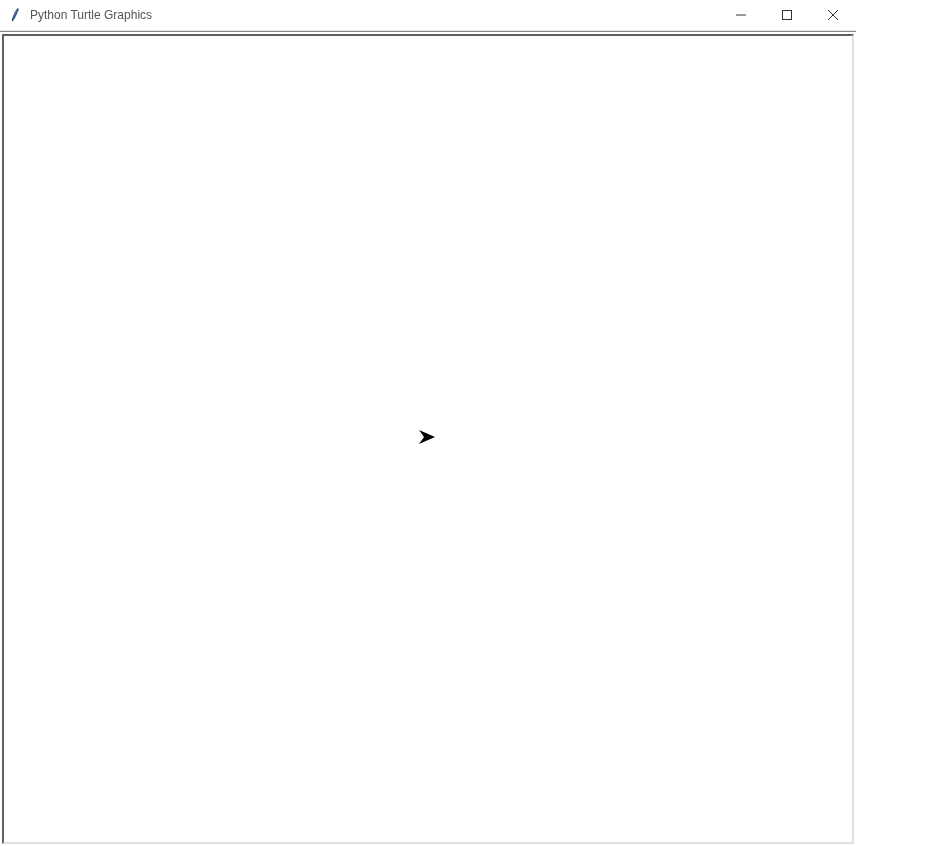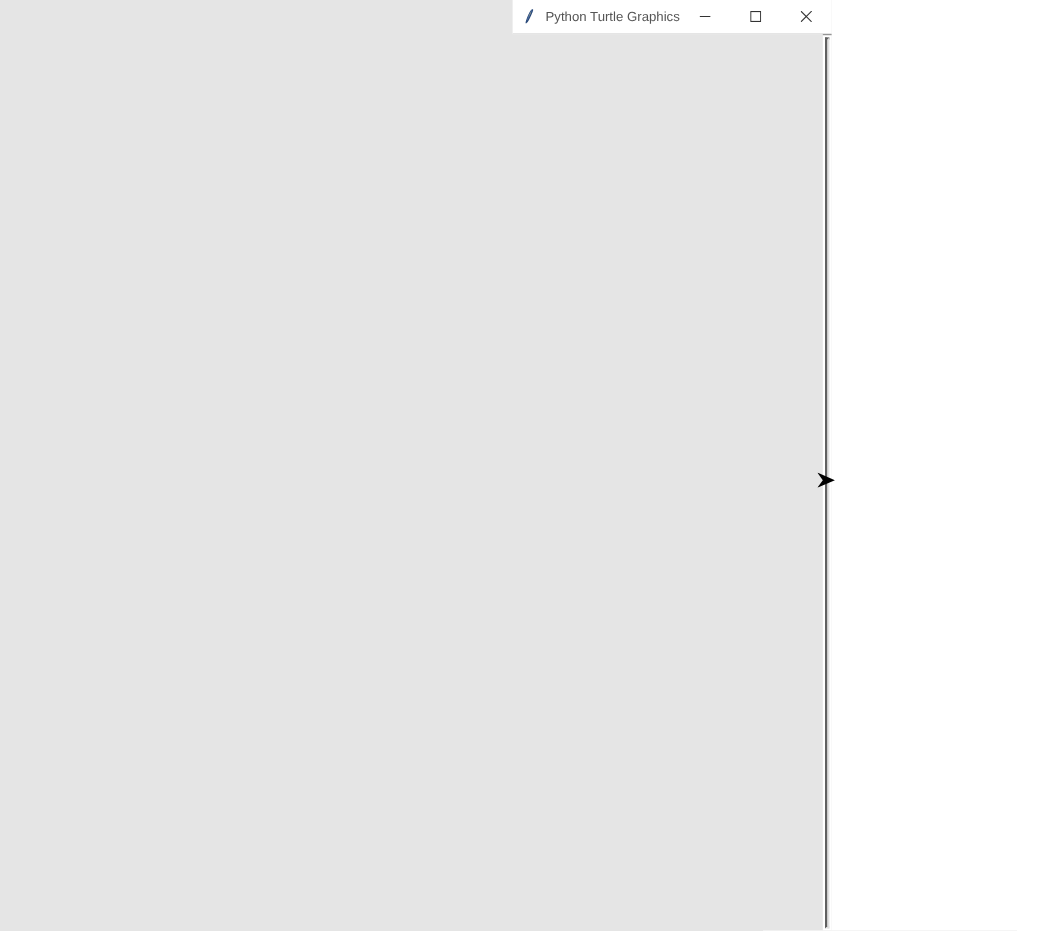--- a/index.html
+++ b/index.html
@@ -8,26 +8,25 @@
       box-sizing: border-box;
     }
     body {
       font-family: "Segoe UI", Tahoma, sans-serif;
       background: #ffffff;
       width: 950px;
       height: 846px;
       overflow: hidden;
     }
     .window {
-      width: 756px;
+      width: 856px;
       height: 846px;
       display: flex;
       flex-direction: column;
-      background: #e5e5e5;
-      align-items: flex-end;
+      background: #8b5cf6;
     }
     .titlebar {
       height: 31px;
       display: flex;
       align-items: center;
       background: #ffffff;
       border-bottom: 1px solid #e5e5e5;
       padding-left: 8px;
     }
     .app-icon {

